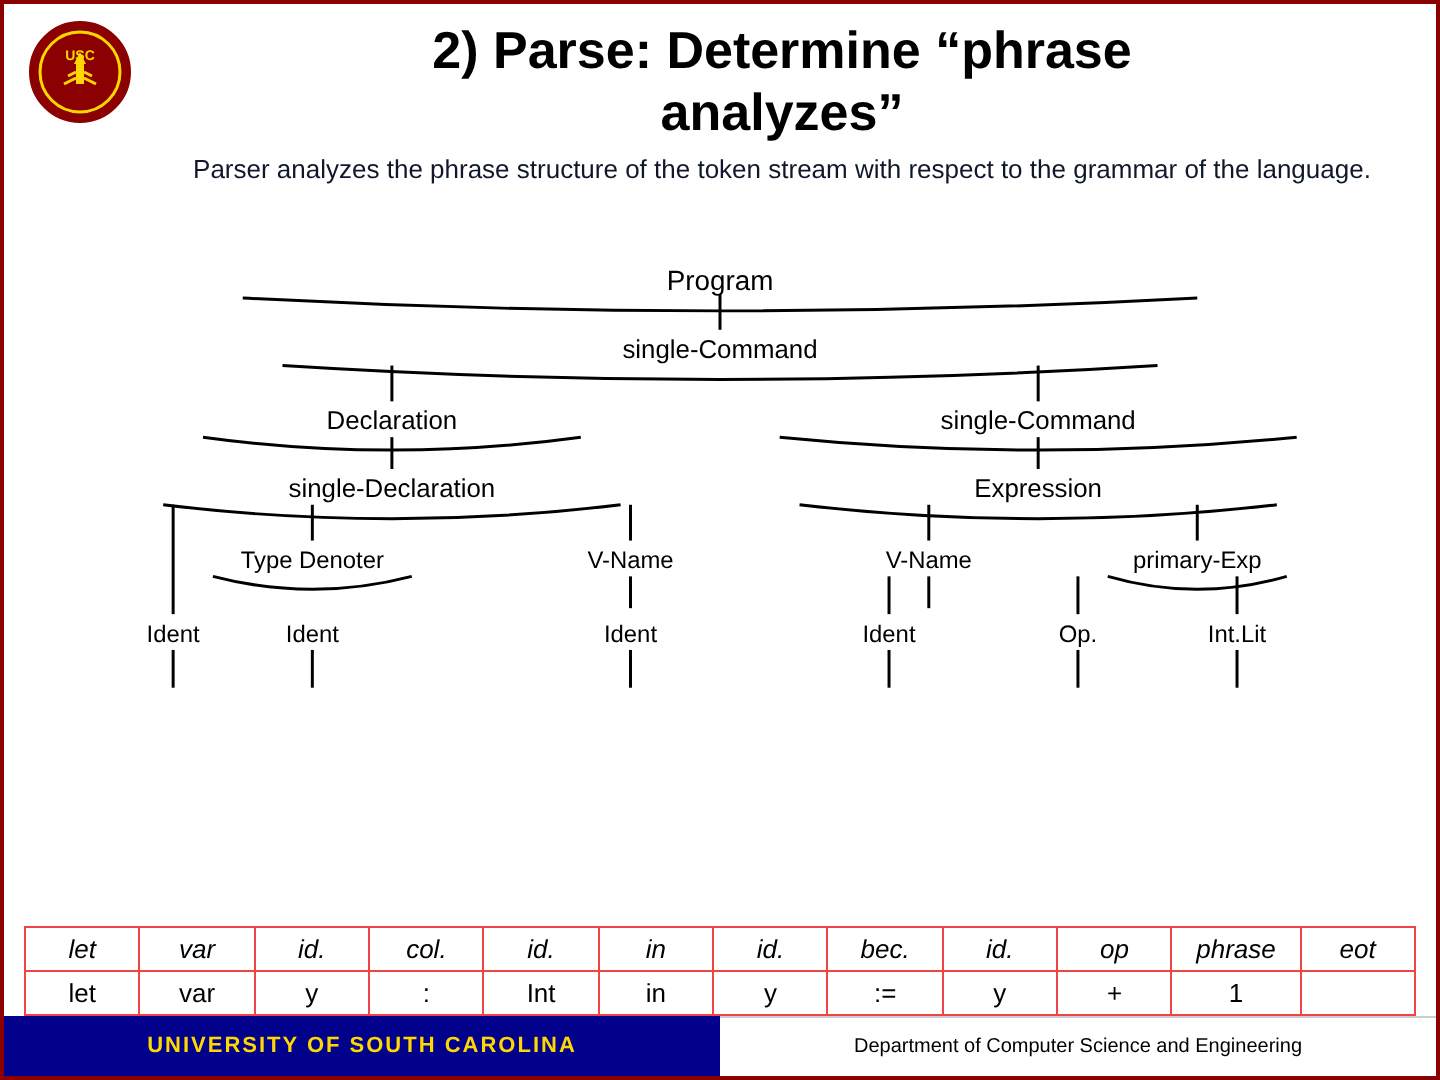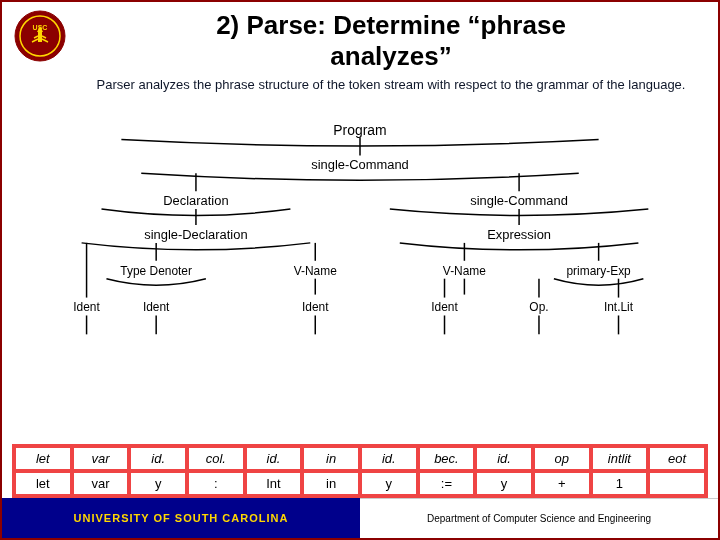--- a/index.html
+++ b/index.html
@@ -73,39 +73,39 @@
       position: relative;
     }
 
     table.tokens {
       width: 100%;
       border-collapse: collapse;
       font-size: 13px;
     }
 
     table.tokens td {
-      border: 4px solid #ef4444;
+      border: 1px solid #ef4444;
       text-align: center;
       padding: 3px 2px;
       min-width: 40px;
     }
 
     table.tokens tr:first-child td {
       font-style: italic;
       background: #fff;
     }
 
     table.tokens tr:last-child td {
       background: #fff;
     }
 
     
     #footer {
       display: flex;
-      height: 40px;
+      height: 30px;
     }
 
     #footer-left {
       background: #00008B;
       color: #FFD700;
       font-size: 11px;
       font-weight: bold;
       flex: 1;
       display: flex;
       align-items: center;
@@ -246,21 +246,21 @@
           <td>let</td>
           <td>var</td>
           <td>id.</td>
           <td>col.</td>
           <td>id.</td>
           <td>in</td>
           <td>id.</td>
           <td>bec.</td>
           <td>id.</td>
           <td>op</td>
-          <td>intlit</td>
+          <td>phrase</td>
           <td>eot</td>
         </tr>
         <tr>
           <td>let</td>
           <td>var</td>
           <td>y</td>
           <td>:</td>
           <td>Int</td>
           <td>in</td>
           <td>y</td>

